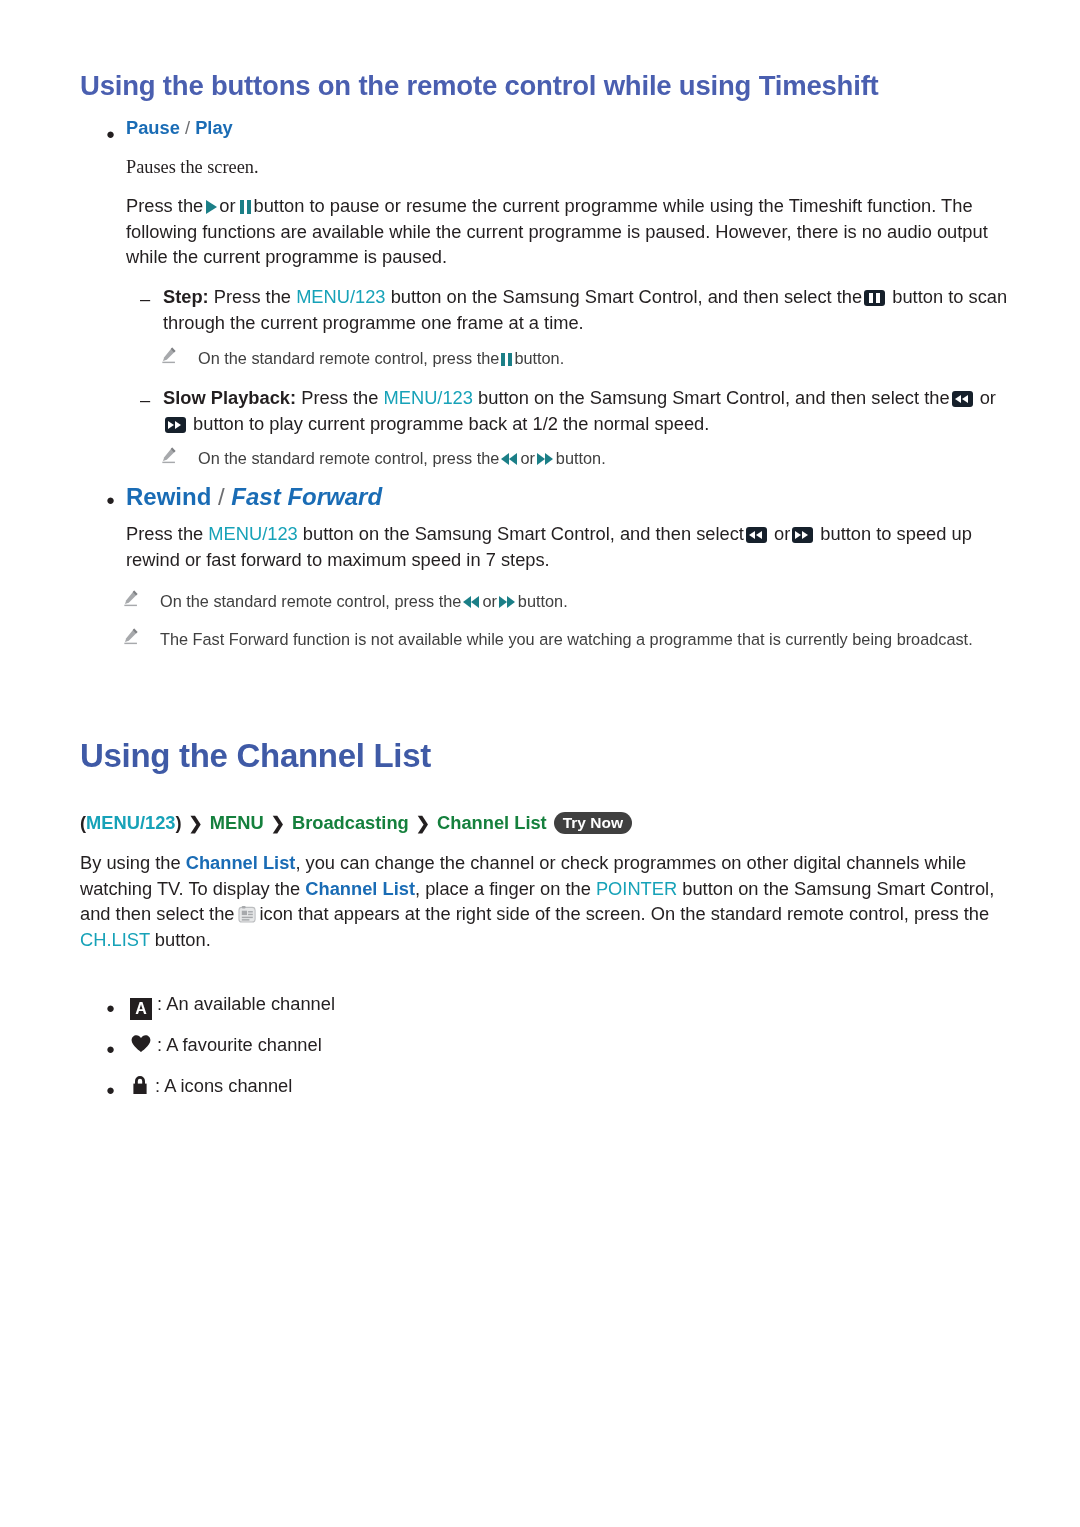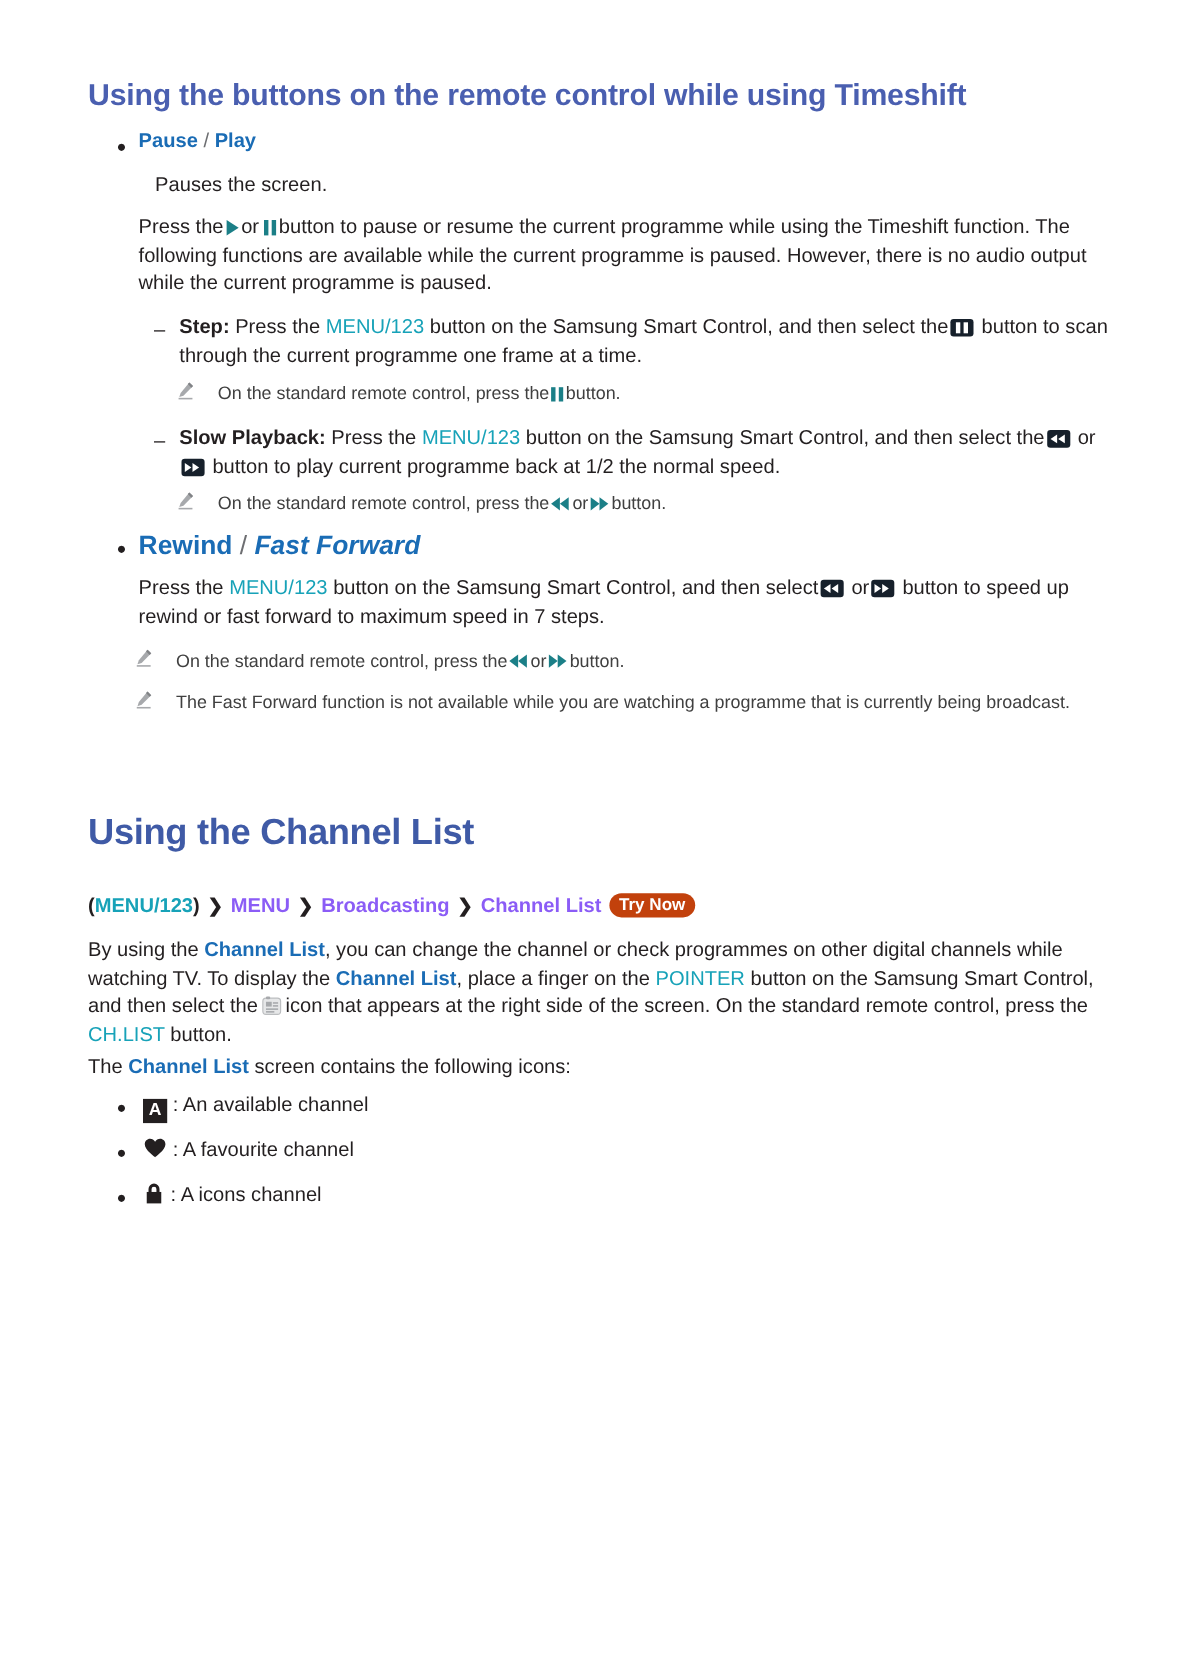--- a/index.html
+++ b/index.html
@@ -90,26 +90,26 @@
     display: flex;
     align-items: center;
     gap: 0px;
   }
   .bc-sep {
     color: #231f20;
     font-weight: bold;
     margin: 0 7px;
     font-size: 17px;
   }
-  .bc-blue { color: #8b5cf6; font-weight: bold; }
+  .bc-blue { color: #15803d; font-weight: bold; }
   .bc-cyan { color: #17a2b8; font-weight: bold; }
   .bc-paren { color: #231f20; font-weight: bold; }
   .trynow {
     display: inline-block;
-    background: #c2410c;
+    background: #404040;
     color: #ffffff;
     border-radius: 11px;
     padding: 1px 9px 2px 9px;
     font-size: 15.5px;
     font-weight: bold;
     margin-left: 7px;
     line-height: 19px;
   }
 
   
@@ -290,21 +290,21 @@
 
   <div class="h1-section">Using the buttons on the remote control while using Timeshift</div>
 
   <span class="bullet-dot" style="left:106px; top:126px;">●</span>
   <div class="blk" style="left:126px; top:117px; font-size:18.3px;">
     <span class="blue">Pause</span>
     <span class="slash">/</span>
     <span class="blue">Play</span>
   </div>
 
-  <div class="blk body-text" style="left:141px; top:155px;">Pauses the screen.</div>
+  <div class="blk body-text" style="left:126px; top:155px;font-family:Liberation Serif, serif;">Pauses the screen.</div>
 
   <div class="blk body-text" style="left:126px; top:193px; width:880px;">
     <span>Press the</span><span class="ic ic-play"></span><span>or</span><span class="ic ic-pause"></span><span>button to pause or resume the current programme while using the Timeshift function. The following functions are available while the current programme is paused. However, there is no audio output while the current programme is paused.</span>
   </div>
 
   <span class="dash-mark" style="left:140px; top:290px;">–</span>
   <div class="blk body-text" style="left:163px; top:284px; width:845px;">
     <span class="bold">Step:</span>
     <span>Press the</span>
     <span class="cyan">MENU/123</span>
@@ -397,25 +397,20 @@
         <rect x="4" y="6" width="5.5" height="4.6" fill="#a7a9ac"></rect>
         <rect x="10.6" y="6.4" width="5" height="1.5" fill="#a7a9ac"></rect>
         <rect x="10.6" y="9.2" width="5" height="1.5" fill="#a7a9ac"></rect>
         <rect x="4" y="12.3" width="11.6" height="1.5" fill="#a7a9ac"></rect>
         <rect x="4" y="14.9" width="8" height="1.5" fill="#a7a9ac"></rect>
       </svg><span>icon that appears at the right side of the screen. On the standard remote control, press the</span>
     <span class="cyan">CH.LIST</span>
     <span>button.</span>
   </div>
 
-  <div class="blk body-text" style="left:80px; top:956px;">
-    <span>The</span>
-    <span class="blue">Channel List</span>
-    <span>screen contains the following icons:</span>
-  </div>
 
   <span class="bullet-dot" style="left:106px; top:1000px;">●</span>
   <div class="legend-row" style="left:130px; top:992px;">
     <span class="ic-analogue">A</span>
     <span>: An available channel</span>
   </div>
 
   <span class="bullet-dot" style="left:106px; top:1041px;">●</span>
   <div class="legend-row" style="left:130px; top:1033px;">
     <svg class="ic-heart" viewBox="0 0 22 22">

